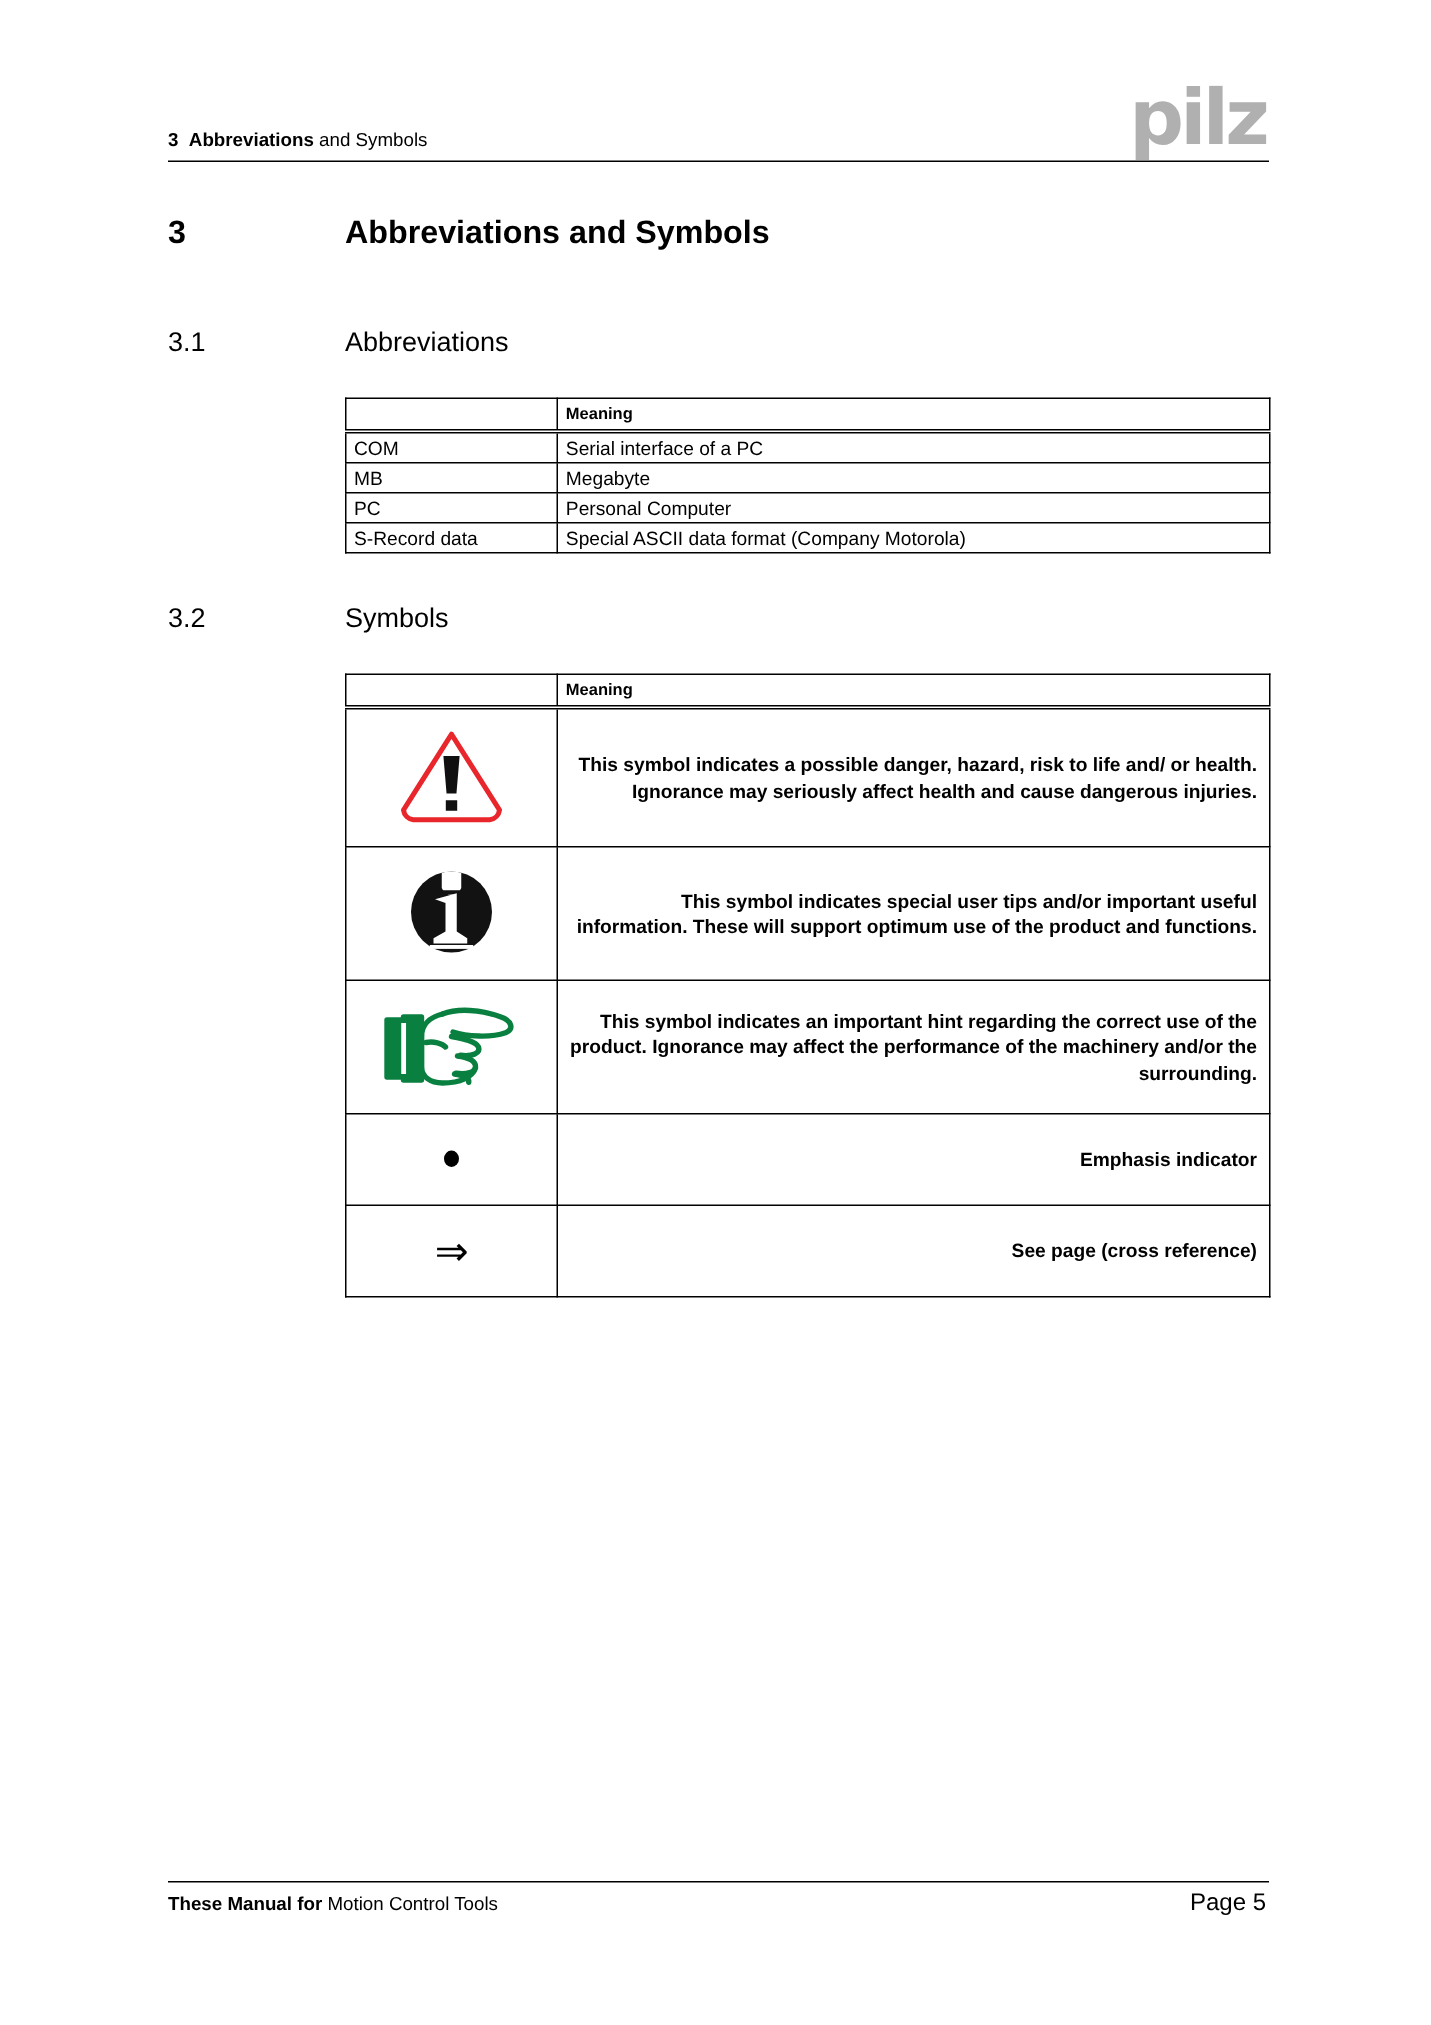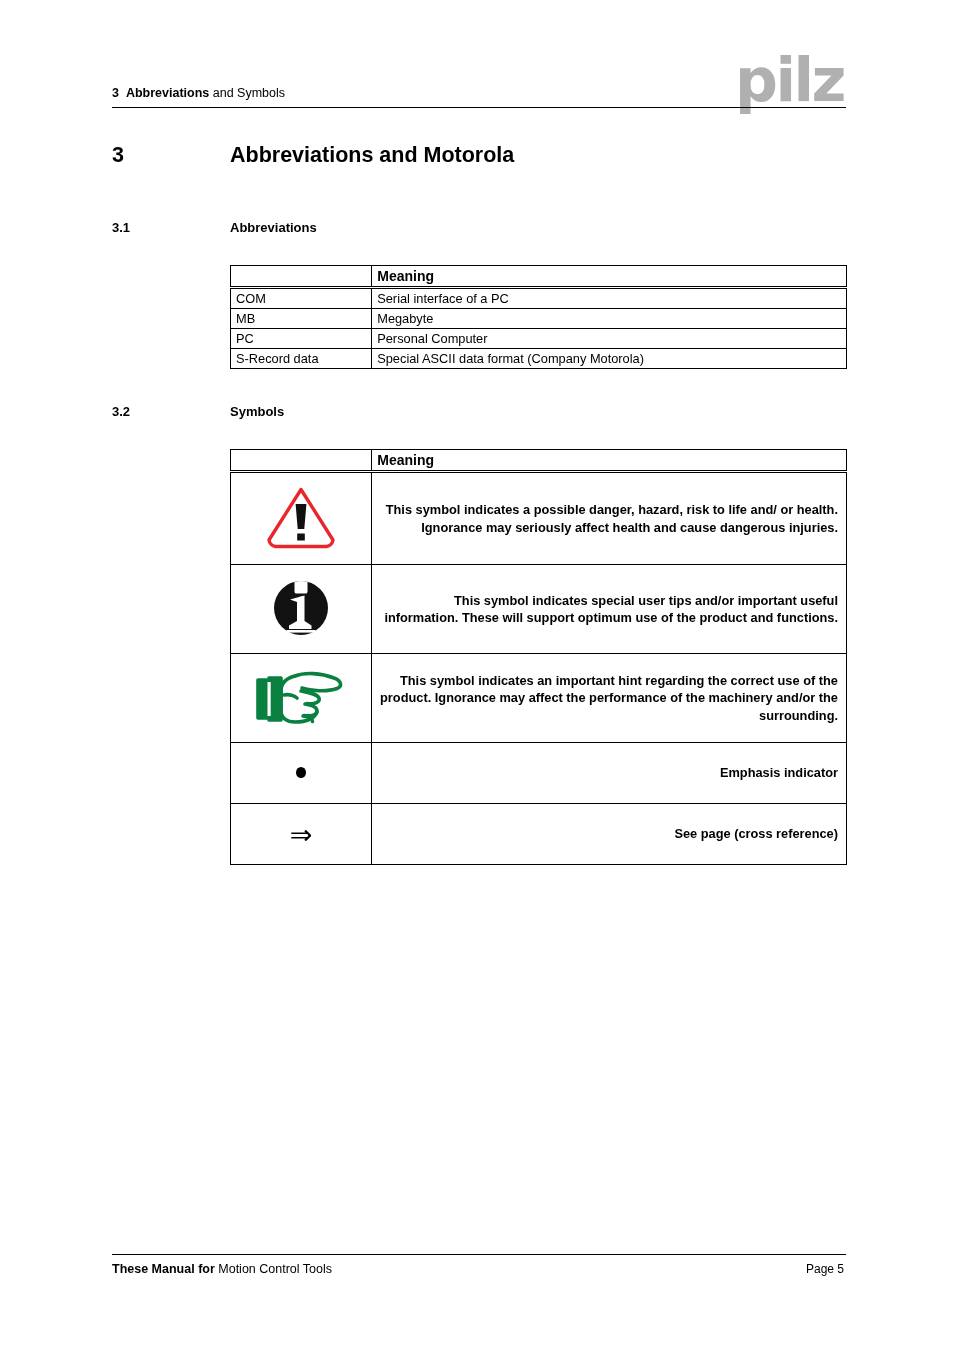--- a/index.html
+++ b/index.html
@@ -43,21 +43,21 @@
     line-height: 15px;
     white-space: nowrap;
   }
   .header-text .num { font-weight: bold; }
   .header-text .bold { font-weight: bold; }
 
   .logo {
     position: absolute;
     right: 2px;
     top: -6px;
-    font-size: 60px;
+    font-size: 51px;
     line-height: 52px;
     font-weight: bold;
     letter-spacing: -2.5px;
     color: #b0b0b0;
     font-family: "DejaVu Sans", sans-serif;
     user-select: none;
   }
 
   
   .h1 {
@@ -72,22 +72,22 @@
   }
   .h1 .hnum {
     display: inline-block;
     width: 118px;
   }
 
   .h2 {
     position: absolute;
     left: 112px;
     width: 734px;
-    font-size: 13px;
-    font-weight: bold;
+    font-size: 18px;
+    font-weight: normal;
     line-height: 20px;
     white-space: nowrap;
   }
   .h2 .hnum {
     display: inline-block;
     width: 118px;
   }
   #h2-abbrev { top: 218px; }
   #h2-symbols { top: 402px; }
 
@@ -109,21 +109,21 @@
     text-align: left;
     vertical-align: middle;
     font-weight: normal;
   }
 
   .col-key { width: 141px; }
   .col-meaning { width: 474px; }
 
   .tbl thead th {
     font-weight: bold;
-    font-size: 14px;
+    font-size: 11px;
     height: 17px;
     padding: 1px 5px 2px 5px;
   }
   
   #tbl-abbrev thead th { border-bottom: 3.2px double #000; }
   #tbl-symbols thead th { border-bottom: 3.2px double #000; }
 
   #tbl-abbrev tbody td { height: 16px; padding: 1px 17px 2px 5px; }
 
   
@@ -185,41 +185,41 @@
     top: 7px;
     font-size: 12.5px;
     line-height: 16px;
     white-space: nowrap;
   }
   .footer-left .bold { font-weight: bold; }
   .footer-right {
     position: absolute;
     right: 2px;
     top: 7px;
-    font-size: 12px;
+    font-size: 16px;
     line-height: 16px;
     white-space: nowrap;
   }
 </style>
 </head>
 <body>
 
 <div class="page">
 
   <div class="header">
     <div class="header-text">
       <span class="num">3</span>&nbsp;
       <span class="bold">Abbreviations</span><span> and Symbols</span>
     </div>
     <div class="logo">pilz</div>
     <div class="header-rule"></div>
   </div>
 
   <div class="h1">
-    <span class="hnum">3</span><span>Abbreviations and Motorola</span>
+    <span class="hnum">3</span><span>Abbreviations and Symbols</span>
   </div>
 
   <div class="h2" id="h2-abbrev">
     <span class="hnum">3.1</span><span>Abbreviations</span>
   </div>
 
   <table class="tbl" id="tbl-abbrev">
     <colgroup>
       <col class="col-key">
       <col class="col-meaning">

